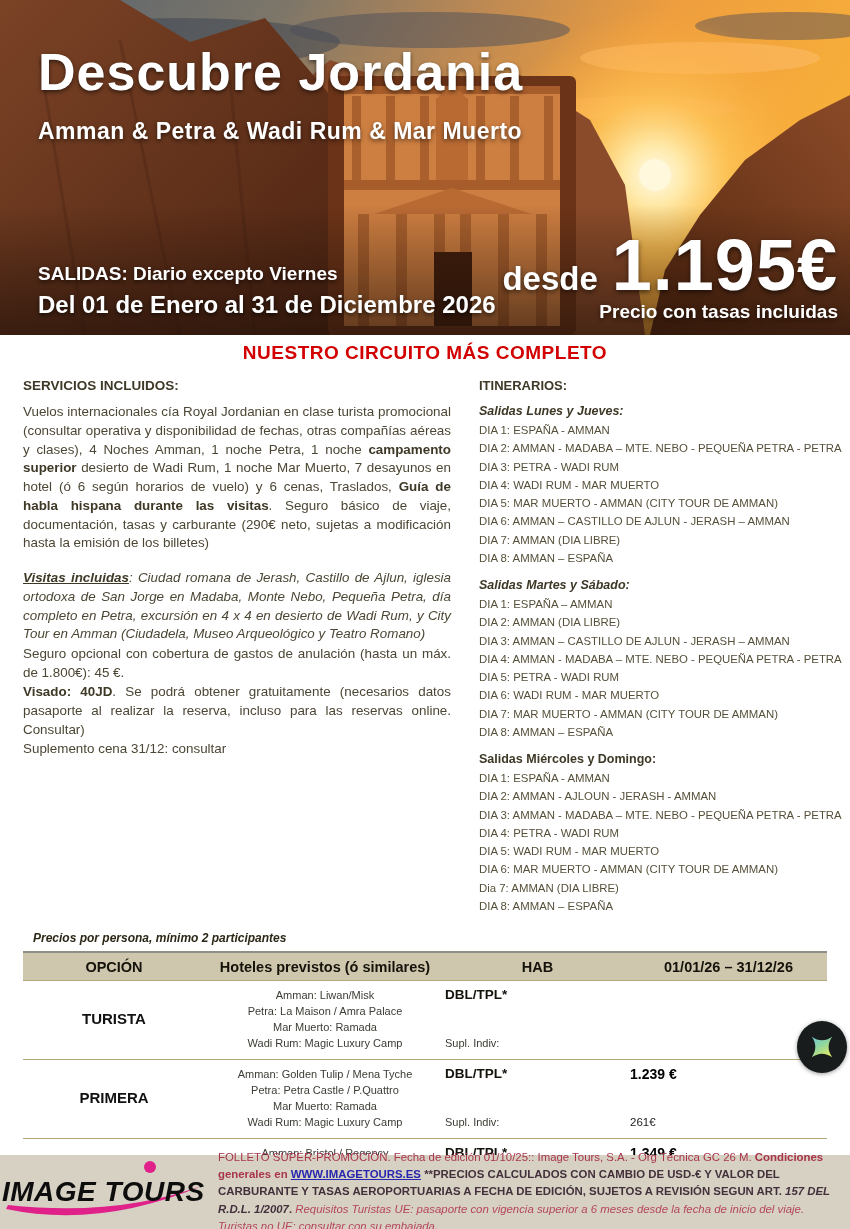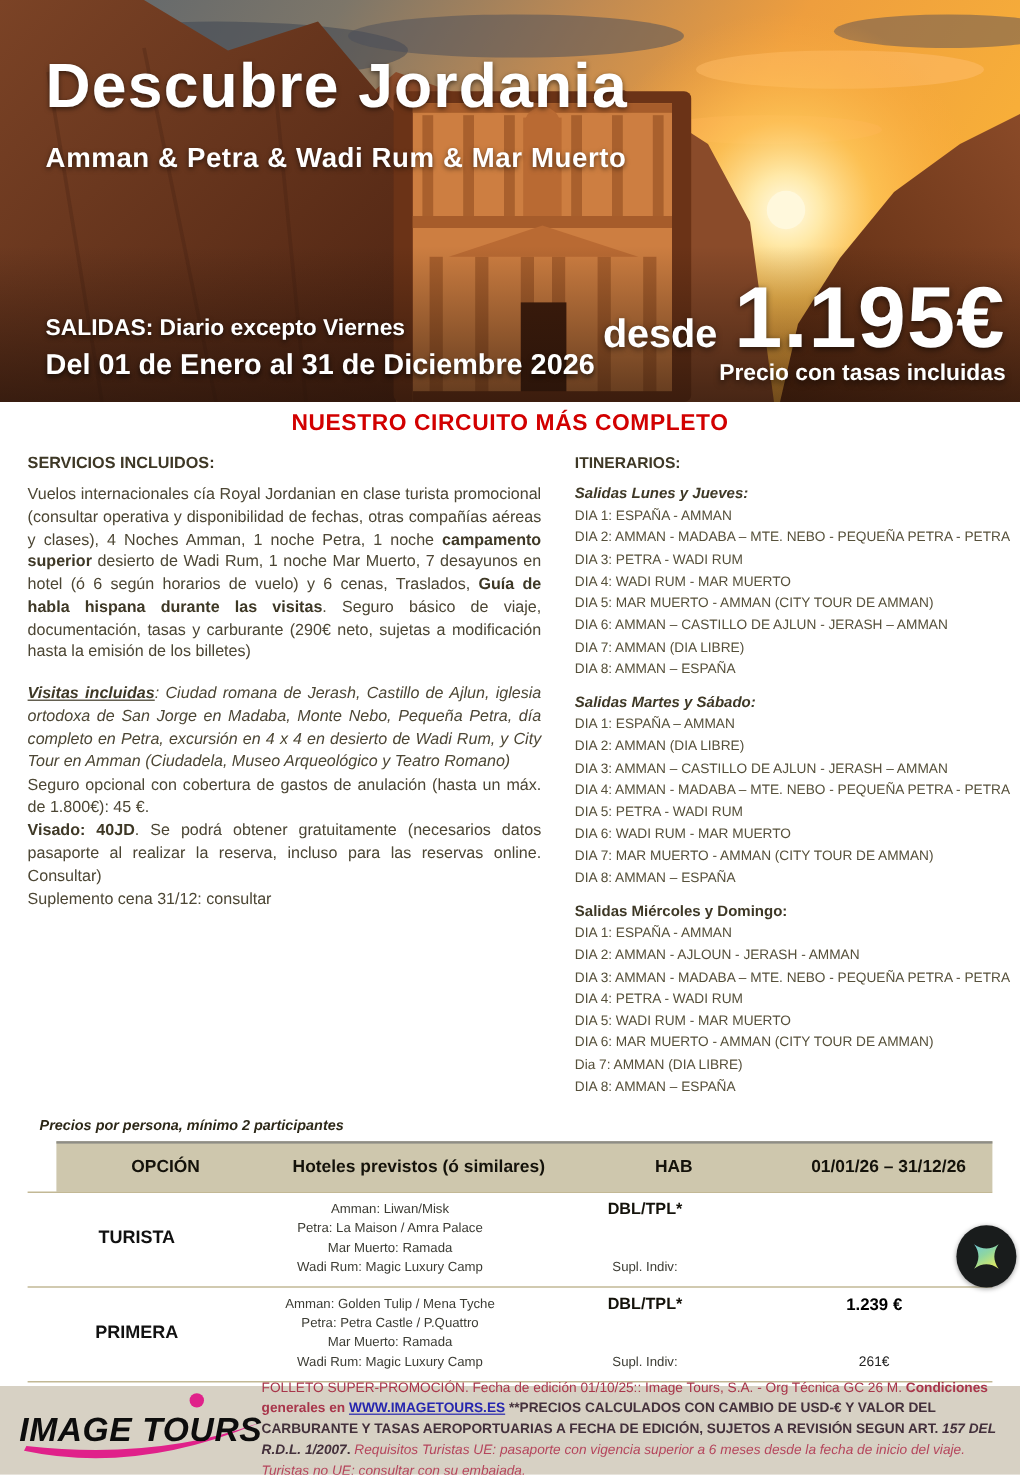--- a/index.html
+++ b/index.html
@@ -37,38 +37,38 @@
   .no-incluye-h { font-size:16px; margin-top:14px; }
   .ni-line { font-size:13.4px; line-height:1.42; text-align:justify; color:#4c4634; }
   .ni-line b { color:#3e3826; }
   .itin-h { font-size:13px; }
   .itin-group-title { font-size:12.5px; font-weight:bold; color:#3e3826; margin-top:11px; margin-bottom:3px; }
   .itin-group-title.it { font-style:italic; }
   .itin-day { font-size:11.4px; line-height:1.6; color:#56503a; white-space:nowrap; }
   
   .persons-note { font-size:12px; font-weight:bold; font-style:italic; color:#2c2717; margin:16px 0 6px 33px; }
   .ptable { margin:0 23px; width:804px; border-bottom:2px solid #b3a77c; }
-  .ptable-header { display:grid; grid-template-columns:182px 240px 185px 1fr; background:#cec7ad; border-top:2px solid #8e8d86; height:42px; align-items:center;margin-left:24px; }
+  .ptable-header { display:grid; grid-template-columns:182px 240px 185px 1fr; background:#cec7ad; border-top:2px solid #8e8d86; height:29px; align-items:center; }
   .ptable-header > div { text-align:center; font-weight:bold; font-size:14.5px; color:#14120a; }
   .ptable-row { display:grid; grid-template-columns:182px 240px 185px 1fr; border-top:1.5px solid #b3a77c; padding:5px 0 7px; }
   .ptable-row:first-of-type { border-top:none; }
   .cell-option { display:flex; align-items:center; justify-content:center; font-weight:bold; font-size:15px; color:#111; }
   .cell-hotels { text-align:center; font-size:11px; line-height:1.45; color:#3c3c34; padding-top:2px; }
-  .cell-duo { display:flex; flex-direction:column; justify-content:space-between; text-align:center; }
+  .cell-duo { display:flex; flex-direction:column; justify-content:space-between; }
   .duo-top { font-size:13.5px; font-weight:bold; color:#14120a; padding-top:1px; }
   .duo-bottom { font-size:11px; color:#3c3c34; padding-bottom:3px; }
   .price-top { font-size:14px; font-weight:bold; color:#000; }
   .price-top.big { font-size:17px; }
   .price-bottom { font-size:11.5px; color:#222; }
   
   .conditions { margin:10px 23px 0; border-top:2px solid #2d2d2d; padding-top:6px;
     font-size:12.2px; line-height:1.5; text-align:justify; color:#101010; }
   
   .footer { position:absolute; left:0; bottom:0; width:850px; height:74px; background:#d7d1c4; display:flex; align-items:center; }
-  .logo-wrap { width:218px; flex:none; padding-left:14px; }
+  .logo-wrap { width:218px; flex:none; }
   .footer-text { flex:1; padding-right:10px; font-size:11.4px; line-height:1.5; color:#a8354a; }
   .footer-text .f-red { color:#a8354a; }
   .footer-text .f-red-b { color:#a8354a; font-weight:bold; }
   .footer-text .f-link { color:#2626ae; font-weight:bold; text-decoration:underline; cursor:pointer; }
   .footer-text .f-dark-b { color:#43303b; font-weight:bold; }
   .footer-text .f-dark-bi { color:#43303b; font-weight:bold; font-style:italic; }
   .footer-text .f-red-i { color:#b5455c; font-style:italic; }
   
   .widget-btn { position:absolute; left:797px; top:1021px; width:50px; height:52px; border-radius:50%;
     background:#191c1c; display:flex; align-items:center; justify-content:center; cursor:pointer; box-shadow:0 1px 4px rgba(0,0,0,.4); }

